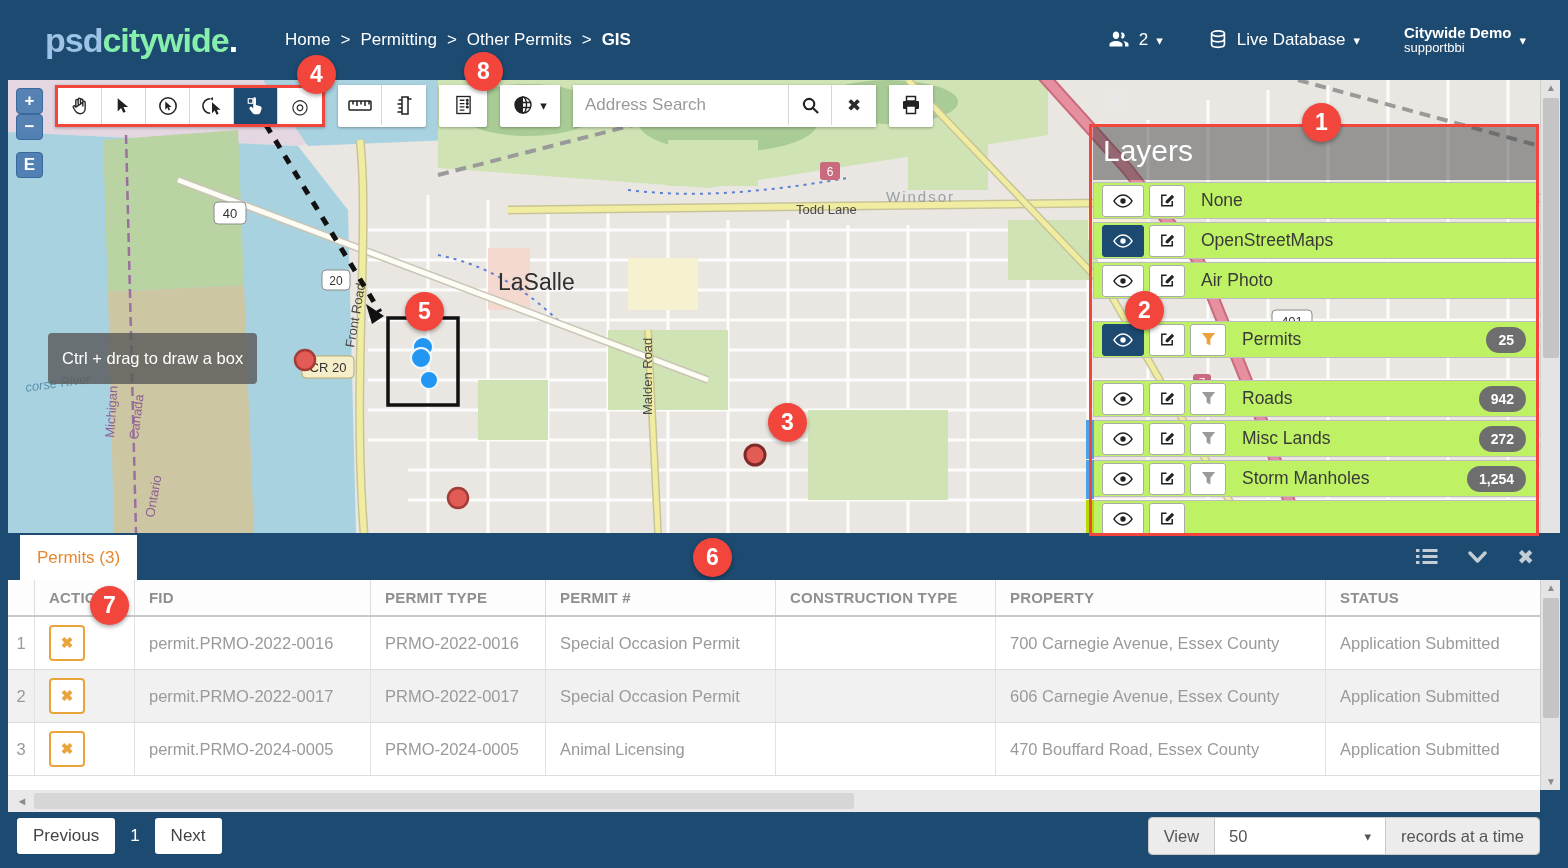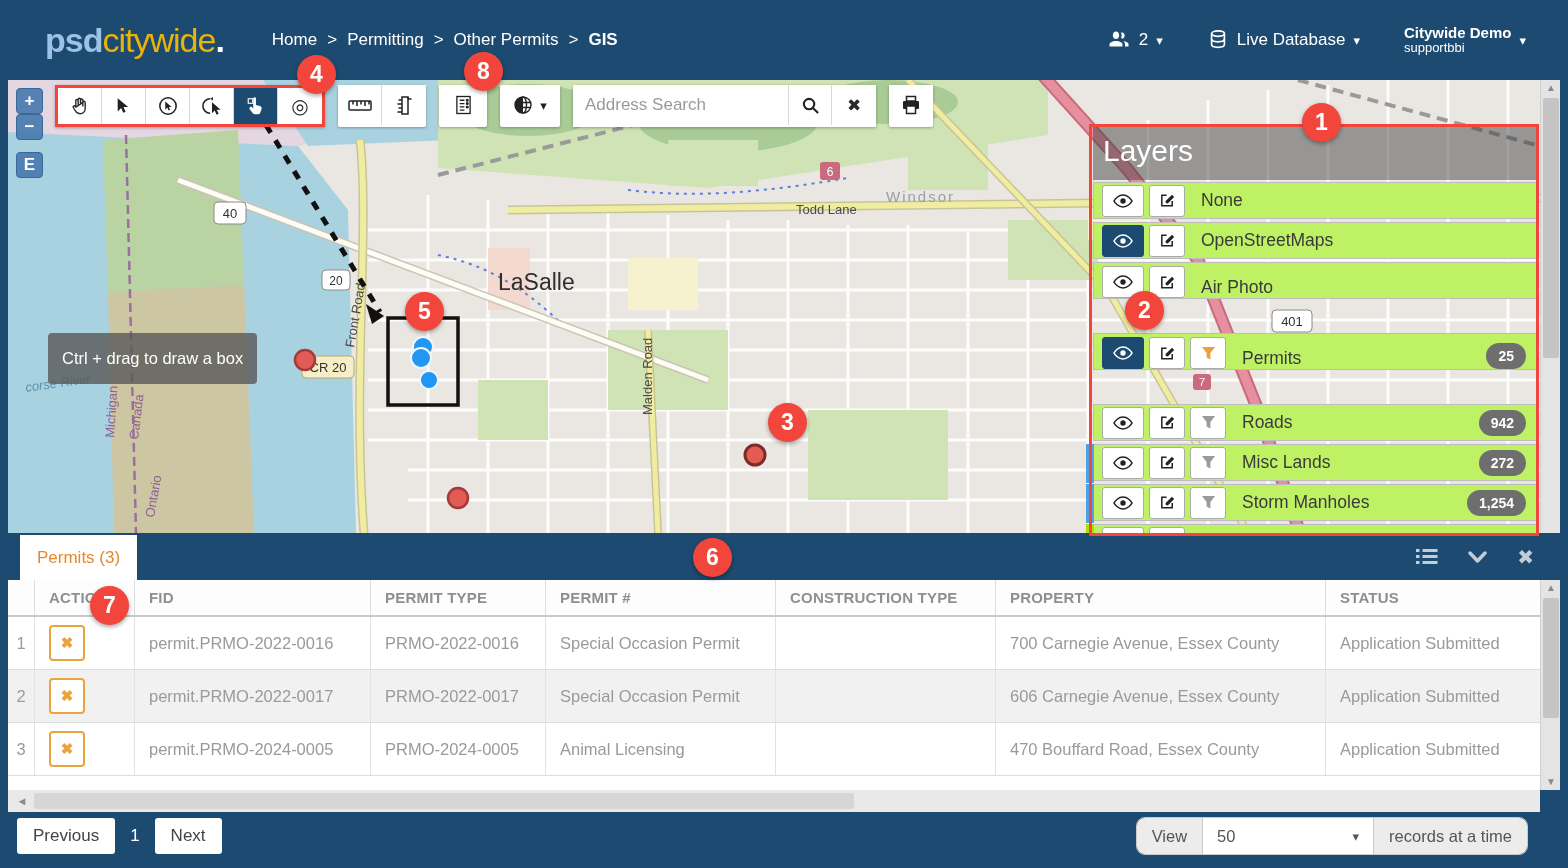--- a/index.html
+++ b/index.html
@@ -4,21 +4,21 @@
 <style>
   * { margin:0; padding:0; box-sizing:border-box; }
   body { font-family:"Liberation Sans", sans-serif; background:#222; }
   .app { position:relative; width:1568px; height:868px; background:#1d4a70; overflow:hidden; }
 
   
   .navbar { position:absolute; left:0; top:0; width:1568px; height:80px; background:#1d4a70;
             display:flex; align-items:center; color:#fff; }
   .logo { margin-left:45px; font-size:34px; font-weight:700; letter-spacing:-1px; white-space:nowrap; }
   .logo .psd { color:#9cc2e5; }
-  .logo .cw  { color:#eab308; font-weight:400; }
+  .logo .cw  { color:#86efac; font-weight:700; }
   .logo .dot { color:#fff; font-weight:800; }
   .breadcrumb { margin-left:38px; display:flex; font-size:17px; gap:10px; }
   .breadcrumb .crumb { color:#fff; text-decoration:none; cursor:pointer; }
   .breadcrumb .crumb.current { font-weight:700; }
   .breadcrumb .sep { color:#fff; }
   .nav-right { margin-left:auto; display:flex; align-items:center; gap:44px; padding-right:42px; }
   .nav-item { display:flex; align-items:center; gap:8px; font-size:17px; cursor:pointer; }
   .nav-item svg { display:block; }
   .caret { font-size:13px; color:#fff; }
   .account { text-align:left; line-height:1.15; }
@@ -51,21 +51,21 @@
                  font-size:16.5px; padding:16px 14px; border-radius:4px; z-index:5; white-space:nowrap; }
 
   
   .layers-panel { position:absolute; left:1085px; top:0; width:444px; height:569px; z-index:4; }
   .collapse-icon { position:absolute; left:16px; top:12px; width:22px; height:18px; cursor:pointer; }
   .layers-title { position:absolute; left:0; top:46px; width:100%; height:54px; background:rgba(62,62,62,.48);
                   color:#fff; font-size:30px; padding:8px 0 0 10px; }
   .layer-rows { position:absolute; left:0; top:102px; width:100%; }
   .layer-row { position:relative; display:flex; align-items:center; height:37px; background:#bef264;
                border:1px solid #bdbdbd; margin-bottom:3px; }
-  .layer-row.gap-after { margin-bottom:34px;align-items:flex-end; }
+  .layer-row.gap-after { margin-bottom:22px; }
   .stripe { position:absolute; left:-8px; top:-1px; width:8px; height:39px; }
   .lbtn { height:32px; border:1px solid #aaa; border-radius:3px; background:#fff; margin-left:5px;
           display:flex; align-items:center; justify-content:center; cursor:pointer; color:#222; }
   .lbtn.eye { width:42px; margin-left:8px; }
   .lbtn.edit, .lbtn.filter { width:36px; }
   .lbtn.active { background:#1d4a70; border-color:#1d4a70; color:#fff; }
   .lbtn.filter { color:#9a9a9a; }
   .lbtn.filter.orange { color:#e8a33d; }
   .layer-label { margin-left:16px; font-size:17.5px; color:#3a3a3a; }
   .layer-count { margin-left:auto; margin-right:10px; background:#6e6e6e; color:#fff; font-size:14px;
@@ -103,22 +103,22 @@
   .td.num { justify-content:center; padding-left:0; color:#9a9a9a; }
   .xbtn { width:36px; height:36px; background:#fff; border:2px solid #eaa43c; border-radius:4px; color:#eaa43c;
           font-size:15px; font-weight:700; cursor:pointer; display:flex; align-items:center; justify-content:center; }
 
   
   .pagination { position:absolute; left:8px; top:812px; width:1552px; height:48px; background:#1d4a70;
                 display:flex; align-items:center; color:#fff; }
   .pg-btn { margin-left:9px; height:36px; background:#fff; color:#444; border:none; border-radius:3px;
             font-size:17px; padding:0 16px; cursor:pointer; font-family:"Liberation Sans",sans-serif; }
   .pg-current { margin:0 6px 0 15px; font-size:17px; }
-  .view-group { margin-left:auto; margin-right:32px; display:flex; height:38px; border:1px solid #c9c9c9;
-                border-radius:9px; overflow:hidden; }
+  .view-group { margin-left:auto; margin-right:20px; display:flex; height:38px; border:1px solid #c9c9c9;
+                border-radius:4px; overflow:hidden; }
   .vg-addon { background:#ececec; color:#555; font-size:16.5px; display:flex; align-items:center; padding:0 15px;
               border-right:1px solid #c9c9c9; }
   .vg-addon.last { border-right:none; border-left:1px solid #c9c9c9; }
   .vg-select { background:#fff; width:170px; display:flex; align-items:center; justify-content:space-between;
                padding:0 14px; font-size:16.5px; color:#555; cursor:pointer; }
 
   
   .callout { position:absolute; width:39px; height:39px; background:#f2463c; border-radius:50%; color:#fff;
              font-size:23px; font-weight:700; display:flex; align-items:center; justify-content:center;
              z-index:20; box-shadow:0 2px 4px rgba(0,0,0,.35); }

